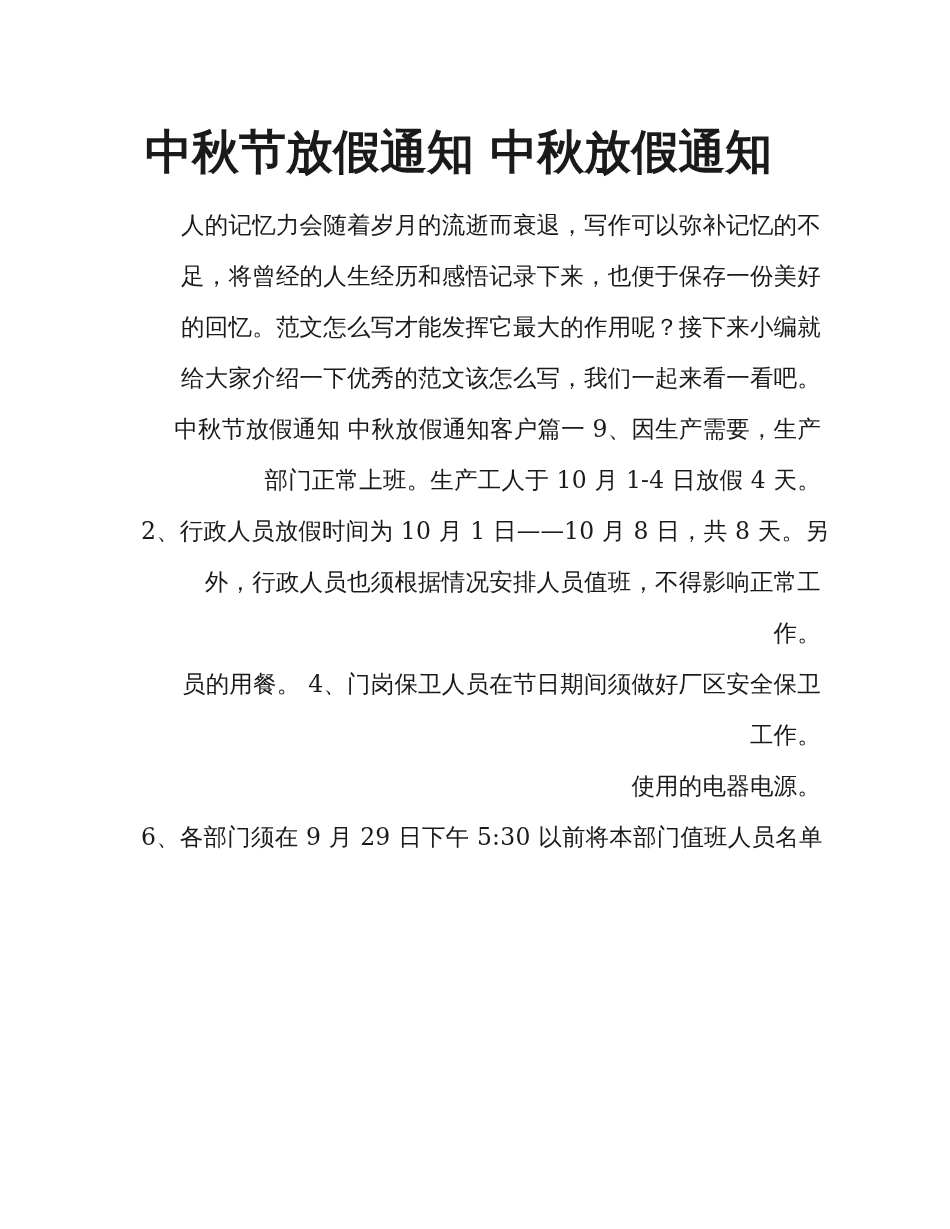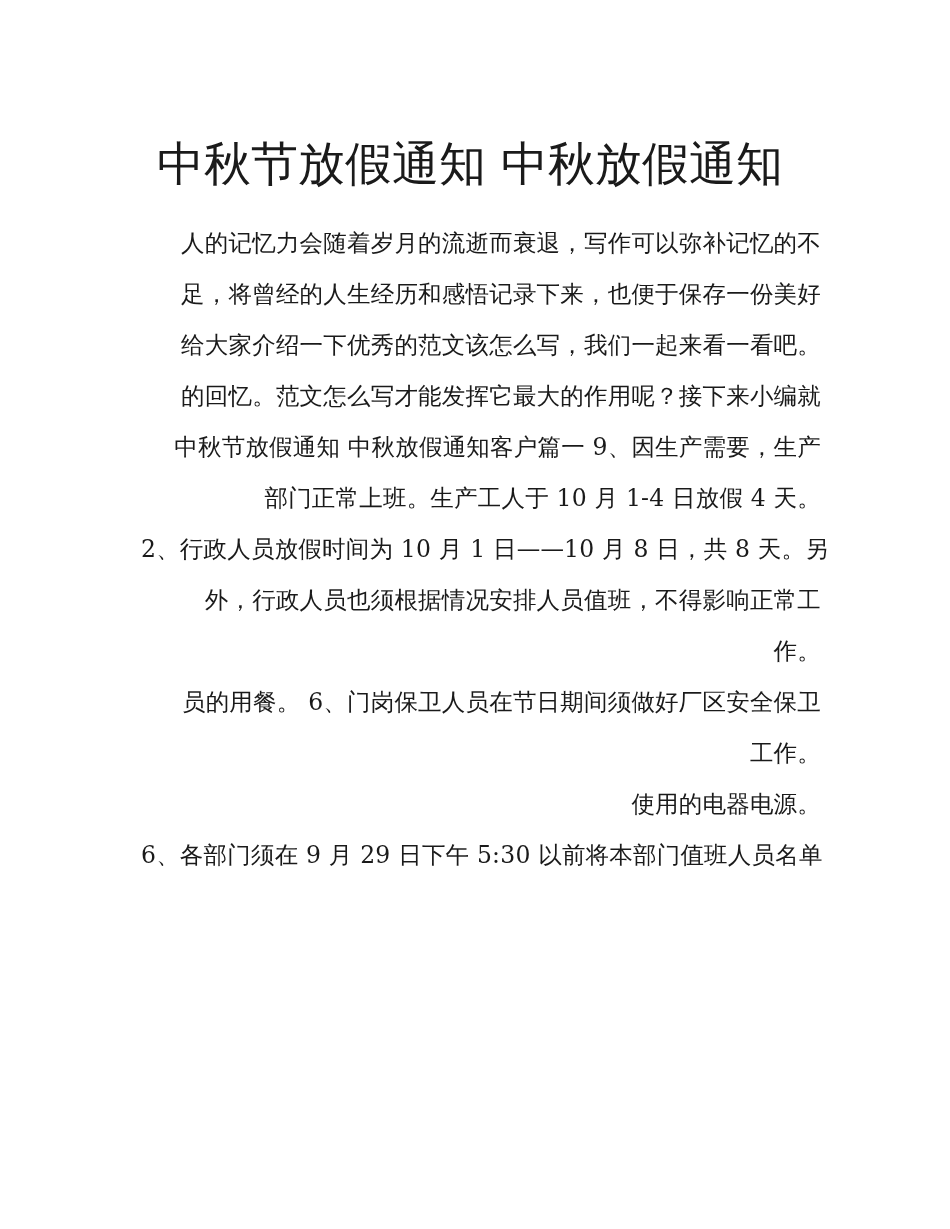--- a/index.html
+++ b/index.html
@@ -17,22 +17,22 @@
     }
     .page {
       position: absolute;
       left: 141px;
       top: 110px;
       width: 680px;
     }
     .title {
       font-size: 47px;
       line-height: 76px;
-      margin: 16px;
-      font-weight: normal;
+      margin: 4px;
+      font-weight: bold;
       letter-spacing: 0px;
       width: 680px;
     }
     .body {
       margin-top: 10px;
     }
     .line {
       font-size: 23.5px;
       height: 51px;
       line-height: 51px;
@@ -44,25 +44,25 @@
 </head>
 <body>
 
 <div class="page">
   <h1 class="title">
     <div>中秋节放假通知 中秋放假通知</div>
   </h1>
   <div class="body">
     <div class="line">人的记忆力会随着岁月的流逝而衰退，写作可以弥补记忆的不</div>
     <div class="line">足，将曾经的人生经历和感悟记录下来，也便于保存一份美好</div>
+    <div class="line">的回忆。范文怎么写才能发挥它最大的作用呢？接下来小编就</div>
     <div class="line">给大家介绍一下优秀的范文该怎么写，我们一起来看一看吧。</div>
-    <div class="line">的回忆。范文怎么写才能发挥它最大的作用呢？接下来小编就</div>
     <div class="line">中秋节放假通知 中秋放假通知客户篇一 9、因生产需要，生产</div>
     <div class="line">部门正常上班。生产工人于 10 月 1-4 日放假 4 天。</div>
     <div class="line">2、行政人员放假时间为 10 月 1 日——10 月 8 日，共 8 天。另</div>
     <div class="line">外，行政人员也须根据情况安排人员值班，不得影响正常工</div>
     <div class="line">作。</div>
-    <div class="line">员的用餐。 6、门岗保卫人员在节日期间须做好厂区安全保卫</div>
+    <div class="line">员的用餐。 4、门岗保卫人员在节日期间须做好厂区安全保卫</div>
     <div class="line">工作。</div>
     <div class="line">使用的电器电源。</div>
     <div class="line">6、各部门须在 9 月 29 日下午 5:30 以前将本部门值班人员名单</div>
   </div>
 </div>
 
 </body></html>

